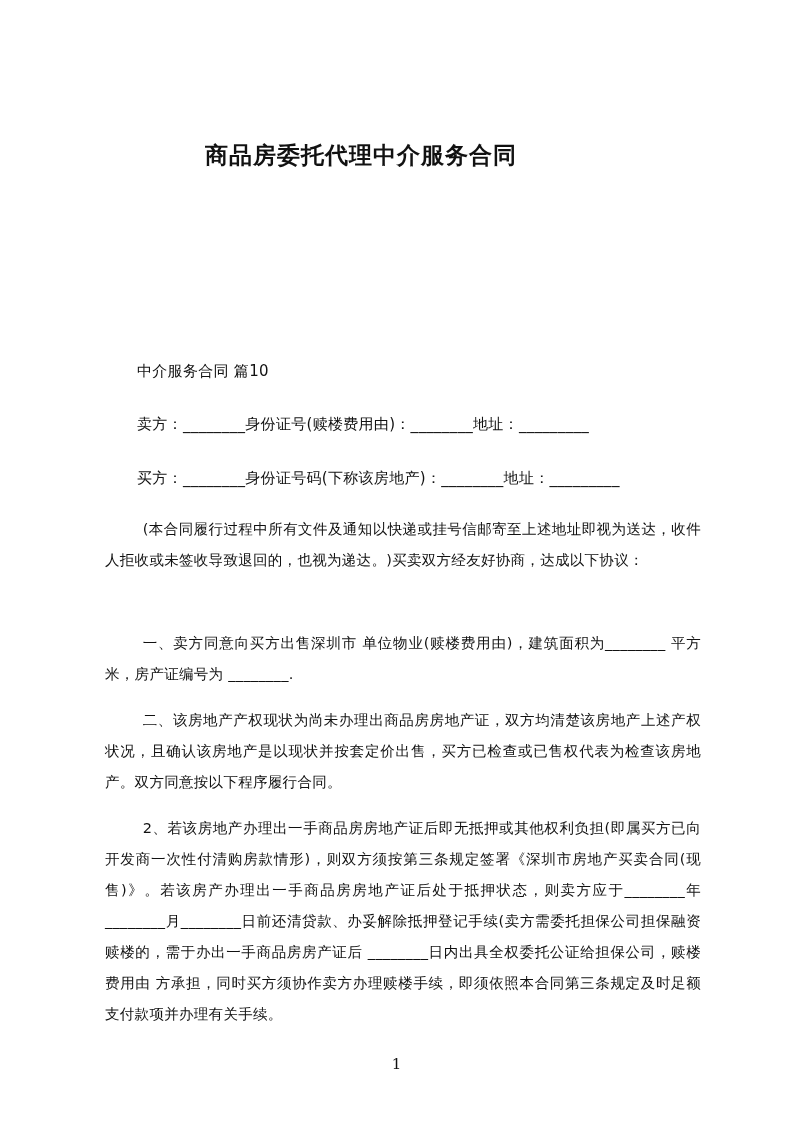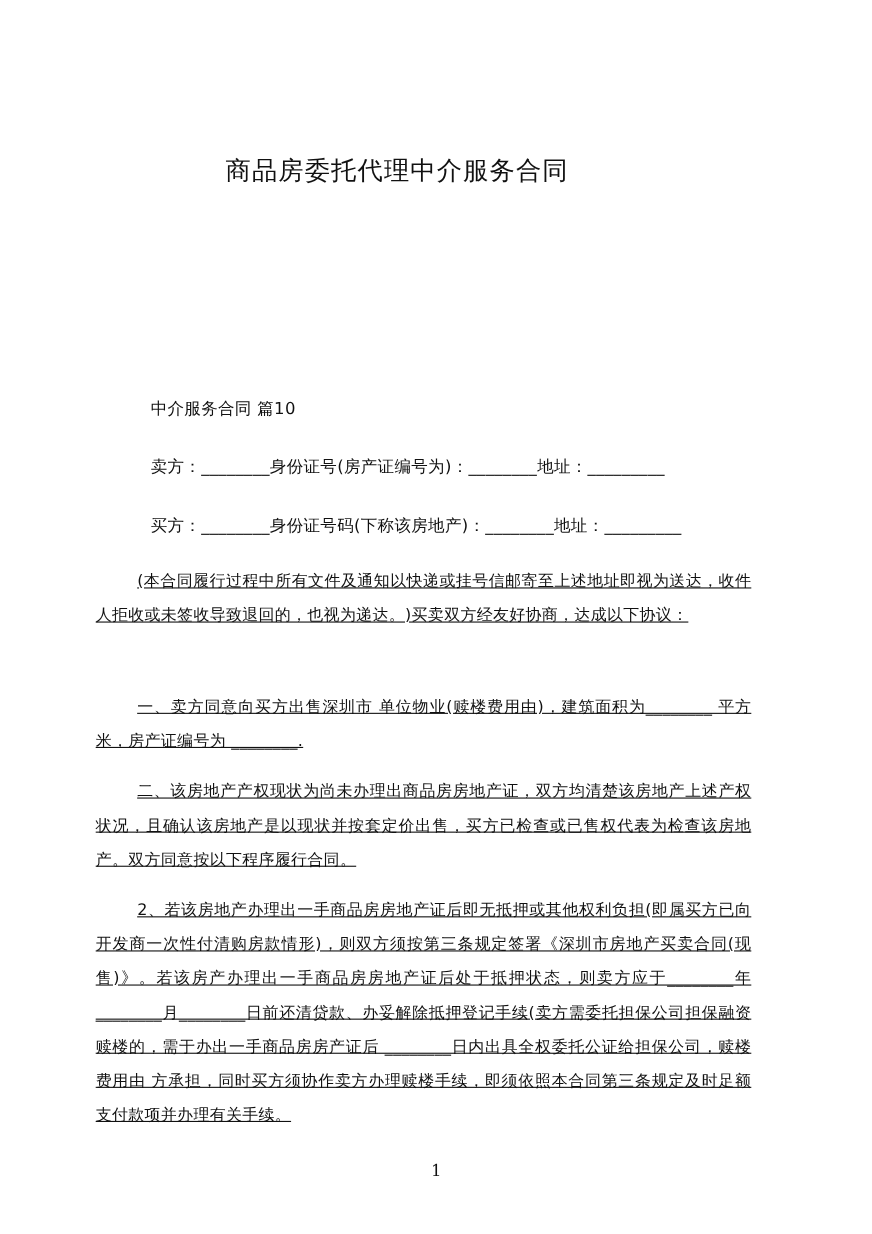--- a/index.html
+++ b/index.html
@@ -1,34 +1,34 @@
 <!DOCTYPE html>
 <html><head>
 <meta charset="utf-8">
 <style>
   html, body { margin: 0; padding: 0; background: #ffffff; }
   body { width: 793px; height: 1122px; position: relative; overflow: hidden;
          font-family: "DejaVu Sans", "Liberation Sans", sans-serif; color: #111; }
   .title { position: absolute; top: 140px; left: 0; width: 722px; text-align: center;
-           font-size: 23px; letter-spacing: 1px; font-weight: normal; margin: 0; }
+           font-size: 23px; letter-spacing: 1px; font-weight: bold; margin: 0; }
   .line { position: absolute; font-size: 15px; white-space: nowrap; letter-spacing: 0.3px; }
-  .para { position: absolute; left: 87px; width: 596px; font-size: 14.5px; line-height: 31px;
-          text-align: justify; letter-spacing: 0.3px; margin: 0; text-decoration: underline; }
+  .para { position: absolute; left: 105px; width: 596px; font-size: 14.5px; line-height: 31px;
+          text-align: justify; letter-spacing: 0.3px; margin: 0; }
   .indent { text-indent: 2.6em; }
   .page-num { position: absolute; top: 1055px; left: 0; width: 793px; text-align: center;
               font-family: "DejaVu Serif", "Liberation Serif", serif; font-size: 15px; }
 </style>
 </head>
 <body>
 
 <h1 class="title">商品房委托代理中介服务合同</h1>
 
 <div class="line" style="top:362px; left:137px;">中介服务合同 篇10</div>
 
-<div class="line" style="top:415px; left:137px;">卖方：________身份证号(房产证编号为)：________地址：_________</div>
+<div class="line" style="top:415px; left:137px;">卖方：________身份证号(赎楼费用由)：________地址：_________</div>
 
 <div class="line" style="top:469px; left:137px;">买方：________身份证号码(下称该房地产)：________地址：_________</div>
 
 <p class="para indent" style="top:514px;">(本合同履行过程中所有文件及通知以快递或挂号信邮寄至上述地址即视为送达，收件人拒收或未签收导致退回的，也视为递达。)买卖双方经友好协商，达成以下协议：</p>
 
 <p class="para indent" style="top:628px;">一、卖方同意向买方出售深圳市 单位物业(赎楼费用由)，建筑面积为________ 平方米，房产证编号为 ________.</p>
 
 <p class="para indent" style="top:705px;">二、该房地产产权现状为尚未办理出商品房房地产证，双方均清楚该房地产上述产权状况，且确认该房地产是以现状并按套定价出售，买方已检查或已售权代表为检查该房地产。双方同意按以下程序履行合同。</p>
 
 <p class="para indent" style="top:813px;">2、若该房地产办理出一手商品房房地产证后即无抵押或其他权利负担(即属买方已向开发商一次性付清购房款情形)，则双方须按第三条规定签署《深圳市房地产买卖合同(现售)》。若该房产办理出一手商品房房地产证后处于抵押状态，则卖方应于________年________月________日前还清贷款、办妥解除抵押登记手续(卖方需委托担保公司担保融资赎楼的，需于办出一手商品房房产证后 ________日内出具全权委托公证给担保公司，赎楼费用由 方承担，同时买方须协作卖方办理赎楼手续，即须依照本合同第三条规定及时足额支付款项并办理有关手续。</p>

